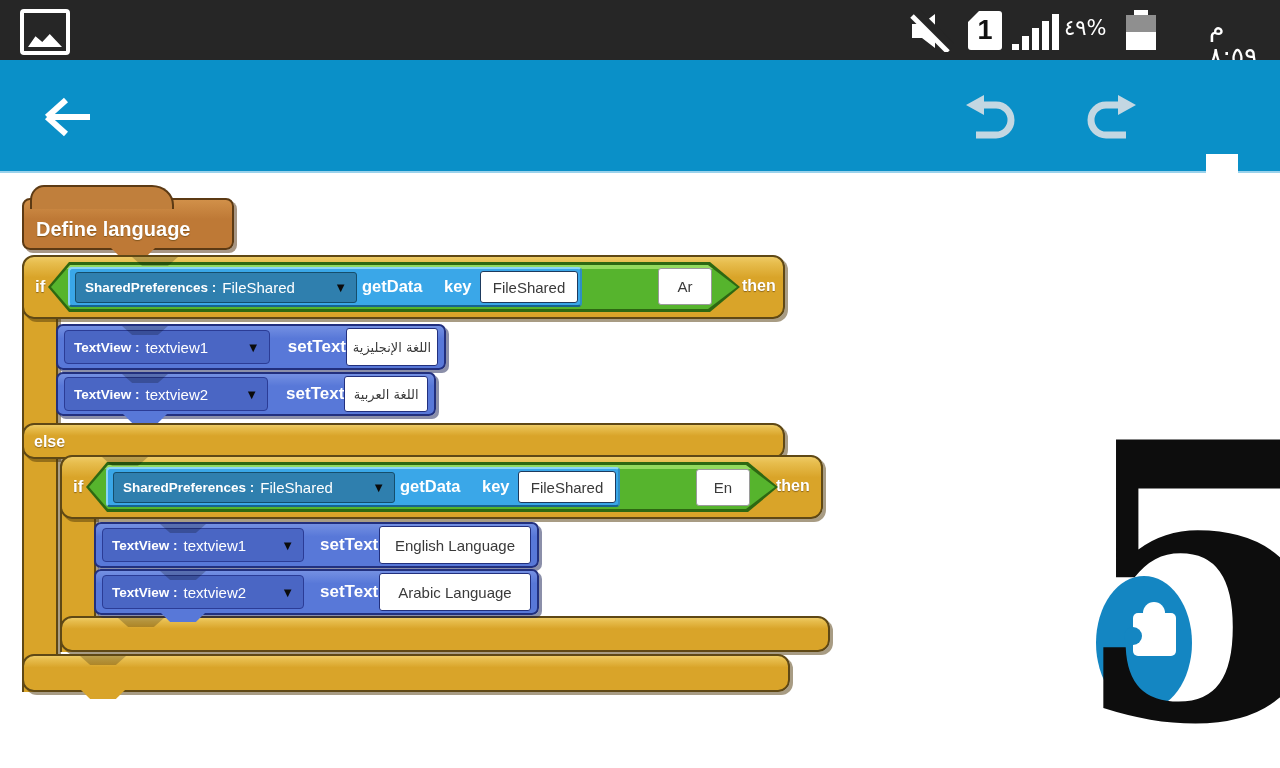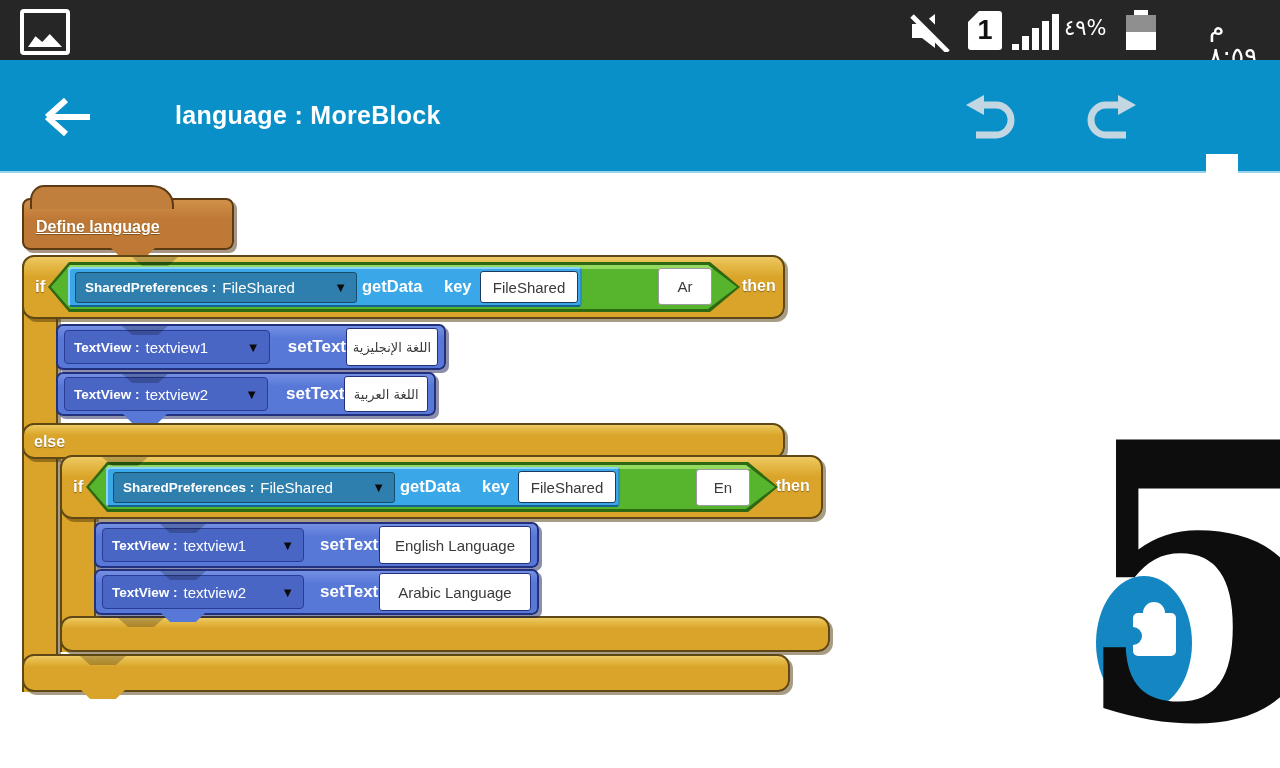--- a/index.html
+++ b/index.html
@@ -118,40 +118,39 @@
   <div class="abs sb-text" style="left:1170px;top:13px;font-size:25px;margin-left:39px;">م ٨:٥٩</div>
 </div>
 
 <div class="abs appbar">
   <svg class="abs iconbtn" style="left:40px;top:36px;" width="54" height="42" viewBox="0 0 54 42">
     <line x1="50" y1="21" x2="7" y2="21" stroke="#fff" stroke-width="6"></line>
     <line x1="7" y1="21" x2="26" y2="4" stroke="#fff" stroke-width="6"></line>
     <line x1="7" y1="21" x2="26" y2="38" stroke="#fff" stroke-width="6"></line>
   </svg>
 
-  <div class="abs appbar-title">language : MoreBlock</div>
 
   <svg class="abs iconbtn" style="left:962px;top:32px;" width="58" height="50" viewBox="0 0 58 50">
     <path d="M20 13 H34 A15 15 0 0 1 34 43 H14" fill="none" stroke="#c3d7e2" stroke-width="7"></path>
     <polygon points="22,3 22,23 4,13" fill="#c3d7e2"></polygon>
   </svg>
 
   <svg class="abs iconbtn" style="left:1082px;top:32px;" width="58" height="50" viewBox="0 0 58 50">
     <path d="M38 13 H24 A15 15 0 0 0 24 43 H44" fill="none" stroke="#c3d7e2" stroke-width="7"></path>
     <polygon points="36,3 36,23 54,13" fill="#c3d7e2"></polygon>
   </svg>
 
   <div class="abs iconbtn" style="left:1206px;top:94px;width:32px;height:46px;background:#fff;
        clip-path:polygon(0 0,100% 0,100% 100%,50% 76%,0 100%);"></div>
 </div>
 
 <div class="abs" style="left:0;top:173px;width:1280px;height:595px;">
 
   <div class="abs definehat" style="left:22px;top:25px;width:212px;height:52px;">
-    <div class="abs goldlabel" style="left:12px;top:18px;font-size:16px;text-decoration:underline;">Define language</div>
+    <div class="abs goldlabel" style="left:12px;top:18px;font-size:20px;">Define language</div>
     <div class="bump" style="left:86px;--c:#be7936;"></div>
   </div>
 
   <div class="abs goldspine" style="left:22px;top:127px;width:36px;height:392px;"></div>
 
   <div class="abs goldbar" style="left:22px;top:82px;width:763px;height:64px;">
     <div class="dent" style="left:108px;"></div>
     <div class="abs goldlabel" style="left:11px;top:20px;">if</div>
 
     <div class="abs greenborder" style="left:24px;top:5px;width:692px;height:50px;

